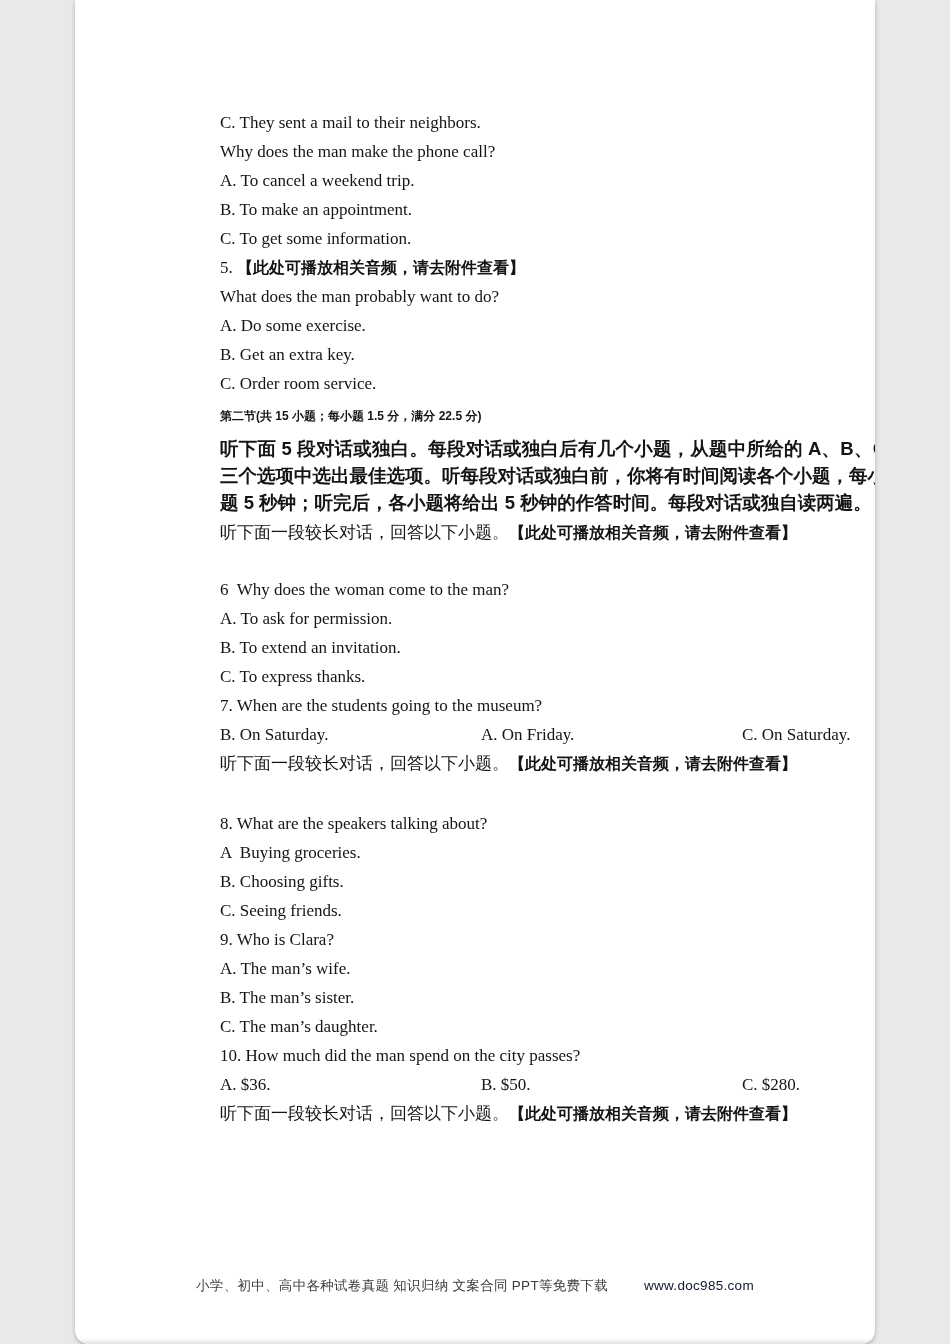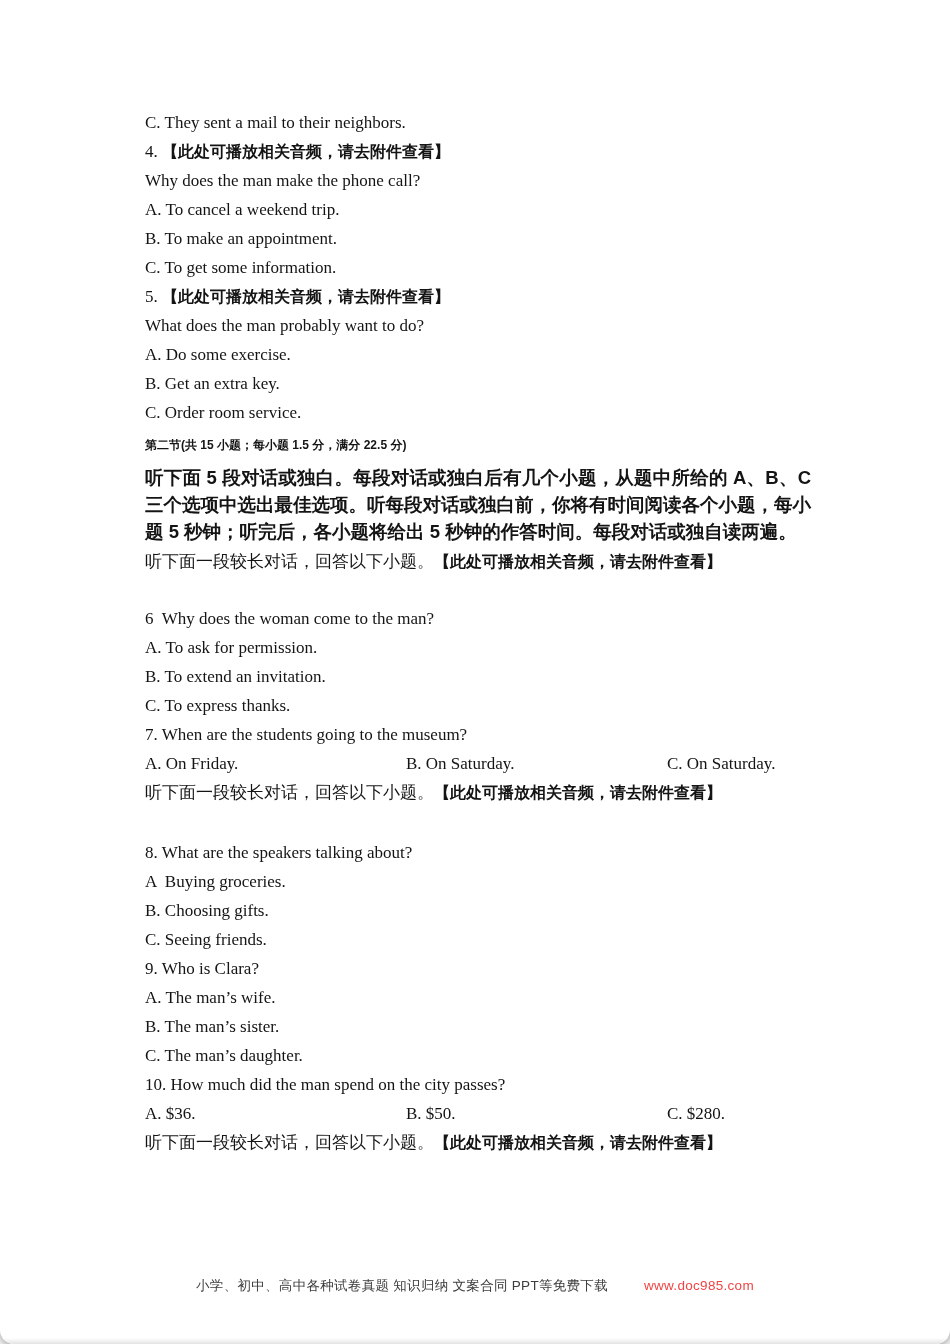--- a/index.html
+++ b/index.html
@@ -1,18 +1,18 @@
 <!DOCTYPE html>
 <html><head>
 <meta charset="utf-8">
 <style>
   html,body{margin:0;padding:0;background:#e9e9e9;}
   .page{
     position:relative;
-    width:950px;height:1344px;
+    width:800px;height:1344px;
     margin:0 auto;
     background:#ffffff;
     border-radius:0 0 14px 14px;
     box-shadow:0 2px 4px rgba(0,0,0,.25);
     overflow:hidden;
     font-family:"Liberation Serif","DejaVu Serif",serif;
     color:#141414;
   }
   .content{
     position:absolute;
@@ -50,52 +50,51 @@
   .options3 .opt:last-child{width:auto;}
   .footer{
     position:absolute;
     left:0;bottom:49px;width:100%;
     text-align:center;
     font-family:"Liberation Sans","DejaVu Sans",sans-serif;
     font-size:13.5px;
     color:#3d3d3d;
     letter-spacing:.3px;
   }
-  .footer .url{margin-left:36px;color:#ef4444;text-decoration:none;}
+  .footer .url{margin-left:36px;color:#0f172a;text-decoration:none;}
   .edge{
     position:absolute;bottom:0;left:0;width:100%;height:6px;
     background:linear-gradient(#ffffff,#e3e3e3);
   }
 </style>
 </head>
 <body>
 
 <div class="page">
   <div class="content" id="doc-content">
       <div class="block en"><span>C. They sent a mail to their neighbors.</span></div>
-      <div class="block mixed"><span>4. </span><span class="b">【此处可播放相关音频，请去附件查看】</span></div>
       <div class="block en"><span>Why does the man make the phone call?</span></div>
       <div class="block en"><span>A. To cancel a weekend trip.</span></div>
       <div class="block en"><span>B. To make an appointment.</span></div>
       <div class="block en"><span>C. To get some information.</span></div>
       <div class="block mixed"><span>5. </span><span class="b">【此处可播放相关音频，请去附件查看】</span></div>
       <div class="block en"><span>What does the man probably want to do?</span></div>
       <div class="block en"><span>A. Do some exercise.</span></div>
       <div class="block en"><span>B. Get an extra key.</span></div>
       <div class="block en"><span>C. Order room service.</span></div>
       <div class="block section-head"><span>第二节(共 15 小题；每小题 1.5 分，满分 22.5 分)</span></div>
       <div class="block para-bold"><span>听下面 5 段对话或独白。每段对话或独白后有几个小题，从题中所给的 A、B、C 三个选项中选出最佳选项。听每段对话或独白前，你将有时间阅读各个小题，每小题 5 秒钟；听完后，各小题将给出 5 秒钟的作答时间。每段对话或独自读两遍。</span></div>
       <div class="block listen"><span>听下面一段较长对话，回答以下小题。</span><span class="b">【此处可播放相关音频，请去附件查看】</span></div>
       <div class="block blank" style="height: 28px;"></div>
       <div class="block en"><span>6  Why does the woman come to the man?</span></div>
       <div class="block en"><span>A. To ask for permission.</span></div>
       <div class="block en"><span>B. To extend an invitation.</span></div>
       <div class="block en"><span>C. To express thanks.</span></div>
       <div class="block en"><span>7. When are the students going to the museum?</span></div>
-      <div class="block options3"><span class="opt">A. On Friday.</span><span class="opt">B. On Saturday.</span><span class="opt">C. On Saturday.</span></div>
+      <div class="block options3"><span class="opt">B. On Saturday.</span><span class="opt">A. On Friday.</span><span class="opt">C. On Saturday.</span></div>
       <div class="block listen"><span>听下面一段较长对话，回答以下小题。</span><span class="b">【此处可播放相关音频，请去附件查看】</span></div>
       <div class="block blank" style="height: 31px;"></div>
       <div class="block en"><span>8. What are the speakers talking about?</span></div>
       <div class="block en"><span>A  Buying groceries.</span></div>
       <div class="block en"><span>B. Choosing gifts.</span></div>
       <div class="block en"><span>C. Seeing friends.</span></div>
       <div class="block en"><span>9. Who is Clara?</span></div>
       <div class="block en"><span>A. The man’s wife.</span></div>
       <div class="block en"><span>B. The man’s sister.</span></div>
       <div class="block en"><span>C. The man’s daughter.</span></div>

